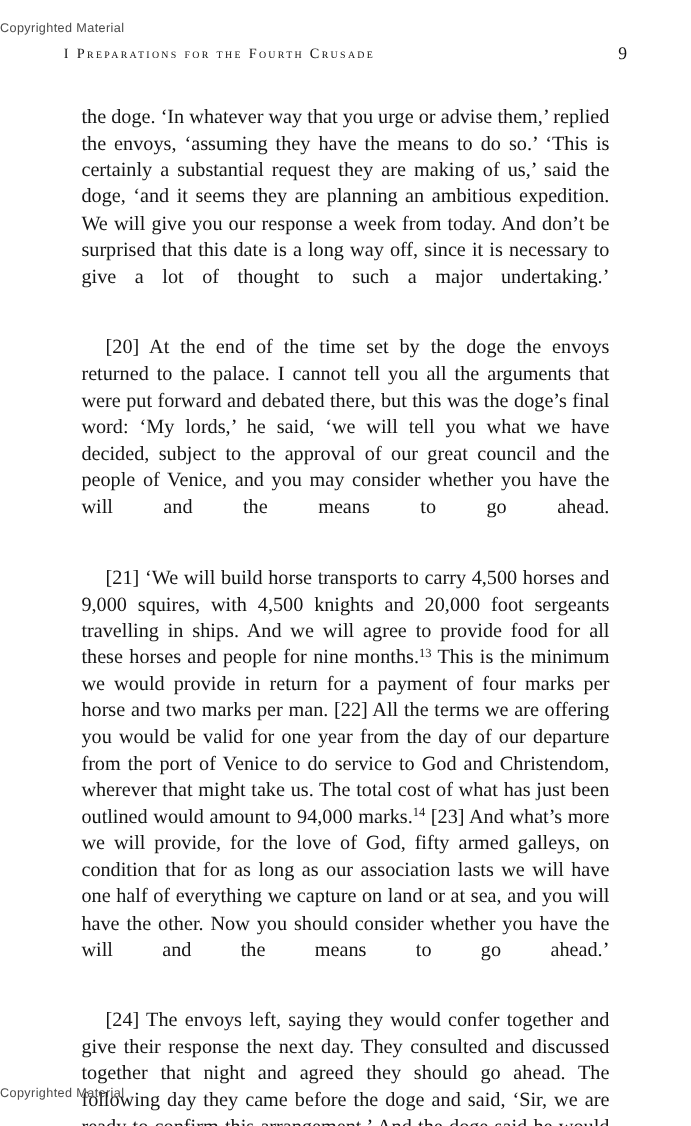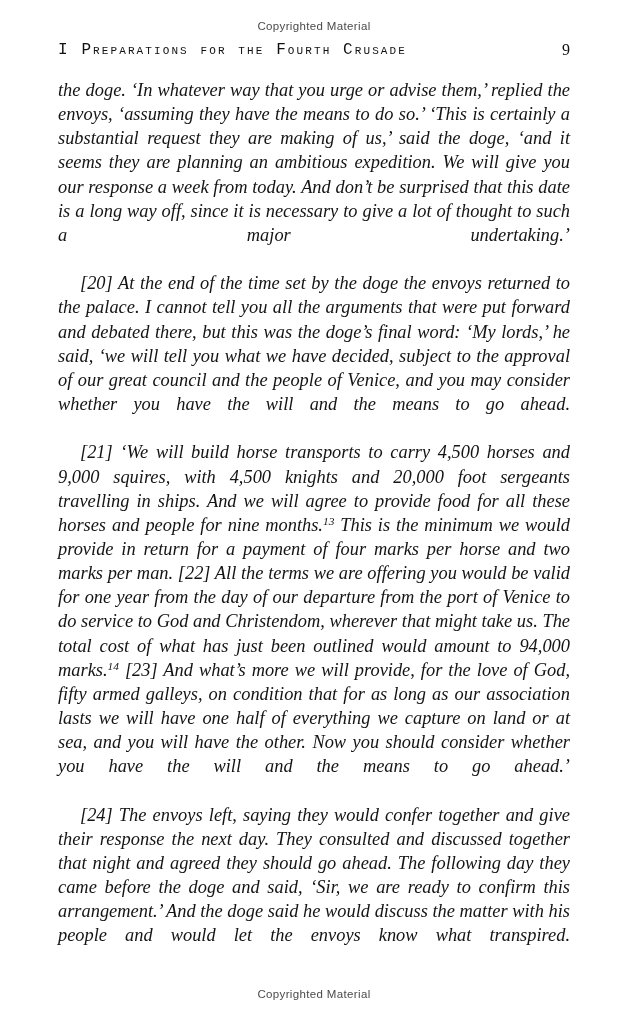--- a/index.html
+++ b/index.html
@@ -15,74 +15,71 @@
     overflow: hidden;
     font-family: "Liberation Serif", "DejaVu Serif", serif;
     color: #161616;
   }
 
   
   .watermark {
     position: absolute;
     left: 0;
     width: 628px;
-    text-align: center;
     font-family: "Liberation Sans", "DejaVu Sans", sans-serif;
     font-size: 11.5px;
     letter-spacing: 0.35px;
     color: #4a4a4a;
   }
   .watermark-top    { top: 20px; }
   .watermark-bottom { top: 988px; }
 
   
   .running-head {
     position: absolute;
     top: 41px;
     left: 58px;
     width: 512px;
     height: 22px;
   }
   .running-head-title {
     position: absolute;
     left: 0;
     top: 0;
-    font-size: 16px;
+    font-size: 13px;
     font-variant: small-caps;
     letter-spacing: 2.1px;
     white-space: nowrap;
     color: #111;
-    font-family: Liberation Mono, monospace;
   }
   .running-head-folio {
     position: absolute;
     right: 0;
     top: 0;
     font-size: 16px;
     color: #111;
   }
 
   
   .textblock {
     position: absolute;
     top: 78px;
     left: 58px;
     width: 512px;
   }
   .para {
-    margin: 0;
+    margin: 16px;
     font-size: 18.4px;
     line-height: 24.15px;
     text-align: justify;
     text-justify: inter-word;
     hyphens: manual;
     -webkit-hyphens: manual;
     text-indent: 0;
     color: #141414;
-    font-style: italic;
   }
   .para.indent {
     text-indent: 22px;
   }
   
   .para::after {
     content: "";
     display: inline-block;
     width: 100%;
   }

